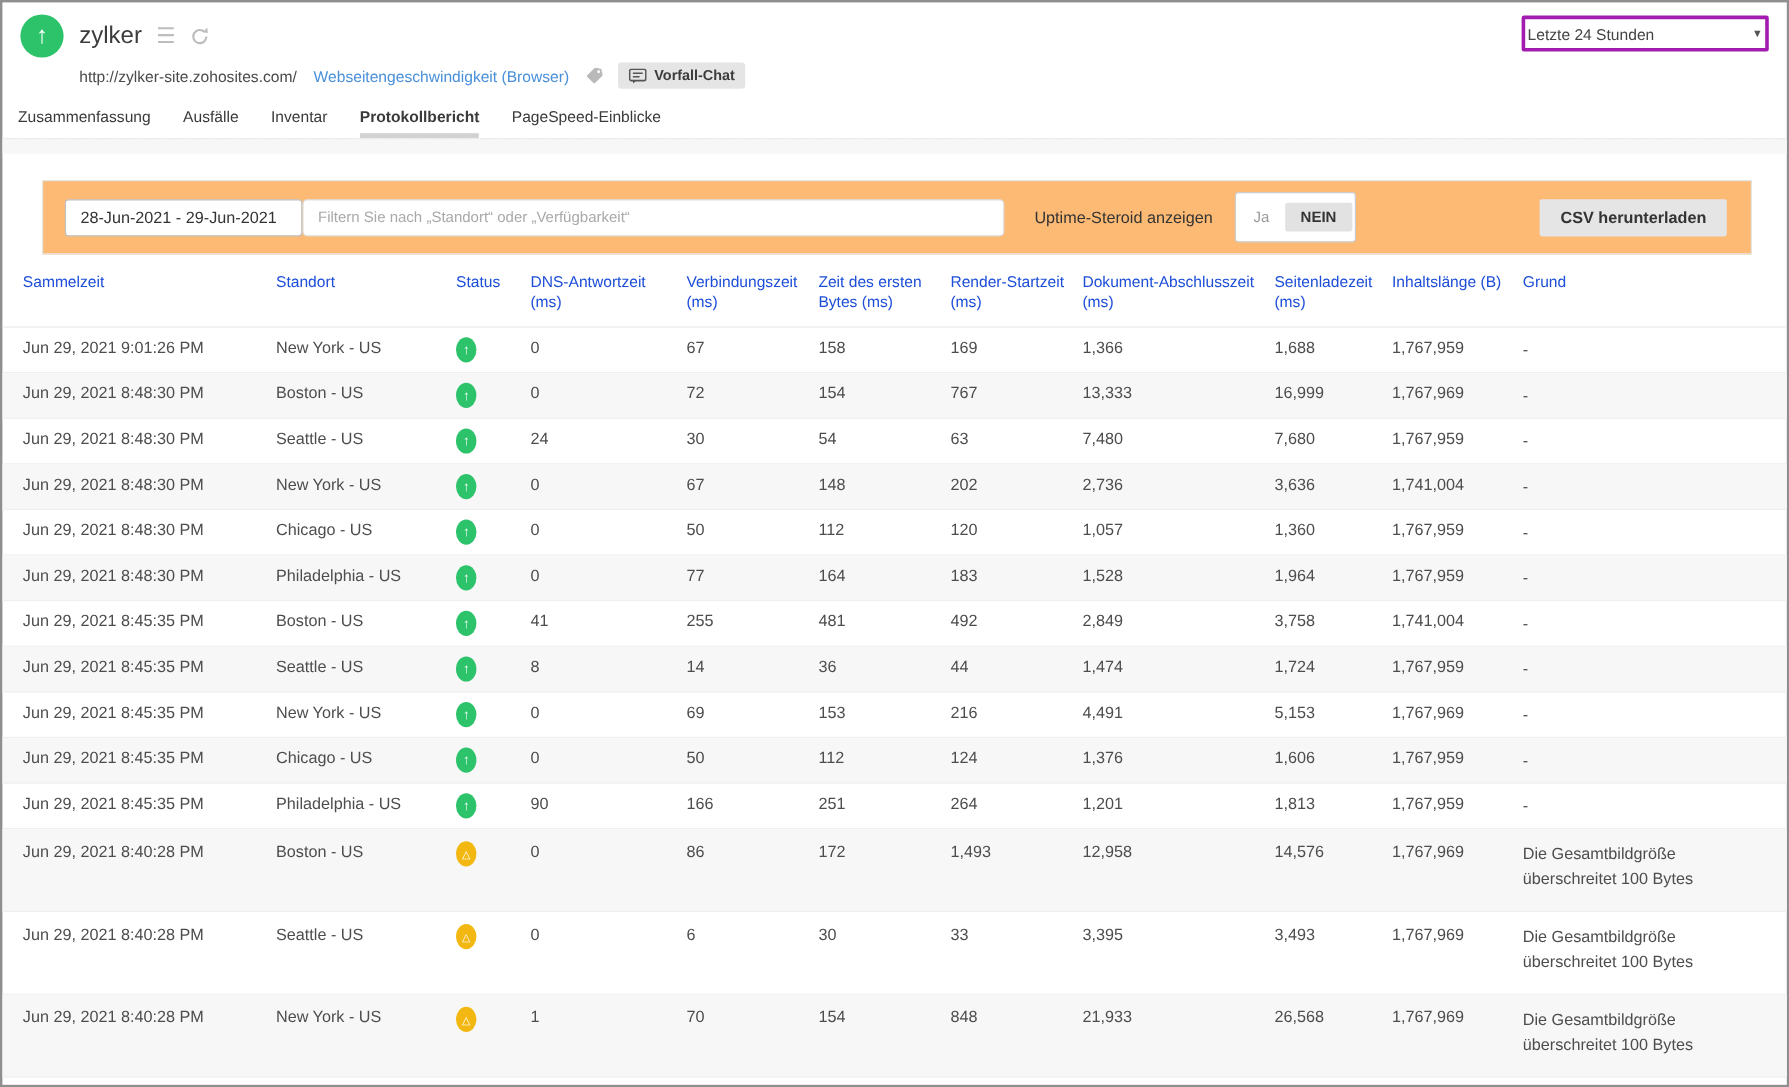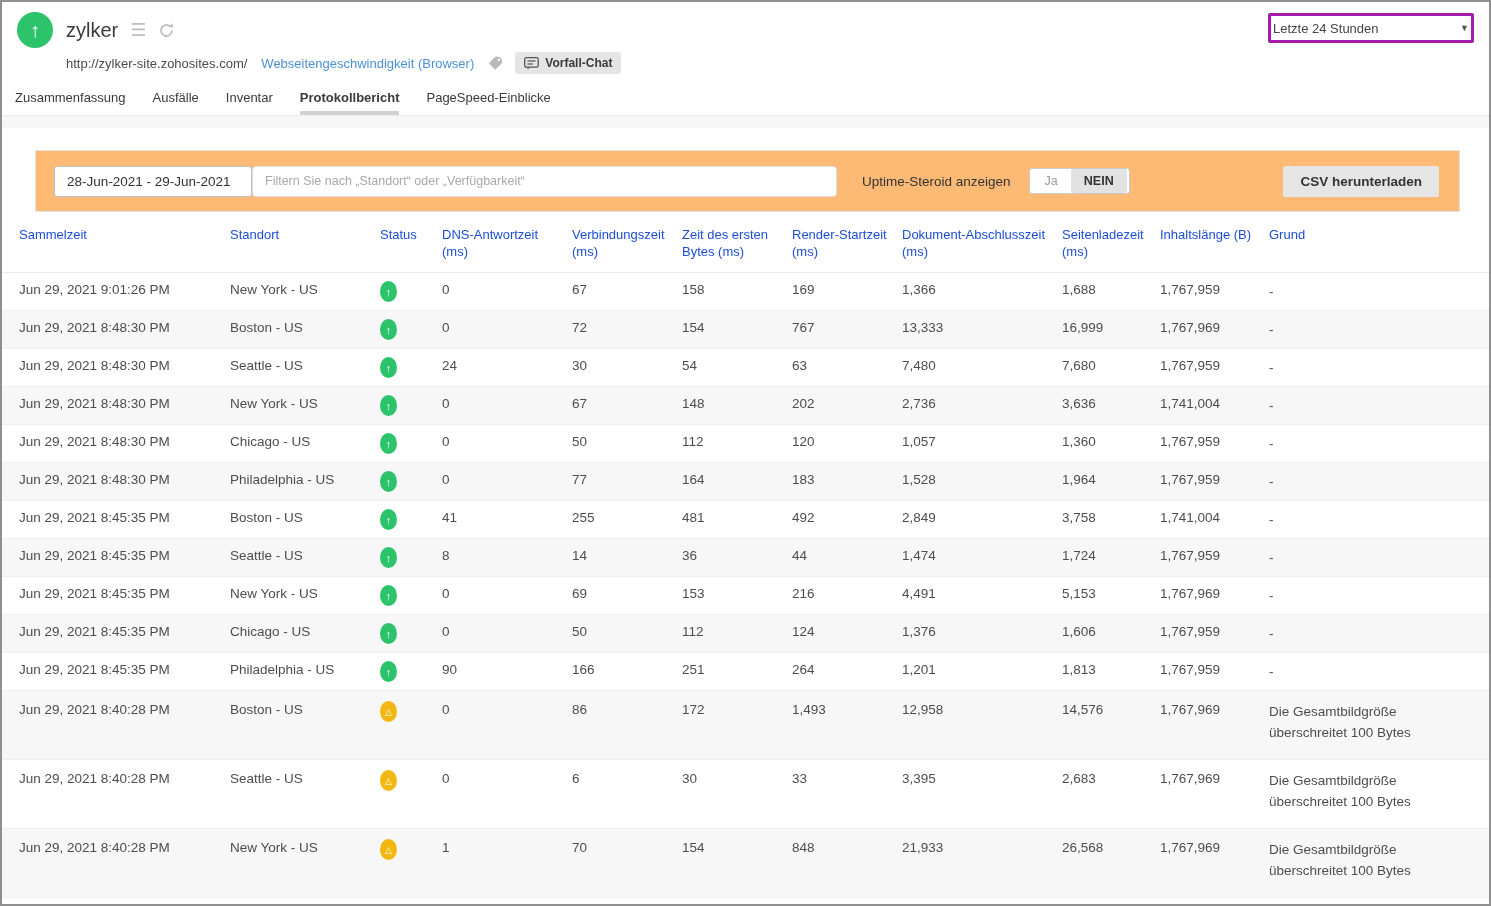--- a/index.html
+++ b/index.html
@@ -32,21 +32,21 @@
 
   
   .toolbar { margin:22px 29px 0 33px; background:#fdba74; border:1px solid #e4e4e4; height:62px;
              display:flex; align-items:center; padding:0 18px; }
   .date-box { width:198px; height:31px; background:#fff; border:1px solid #c0c0c0; border-radius:3px;
               display:flex; align-items:center; padding:0 12px; font-size:13.5px; color:#333; cursor:pointer; }
   .filter-input { width:585px; height:31px; border:1px solid #ddd; border-radius:4px; background:#fff;
                   padding:0 12px; font-size:12.5px; color:#333; font-family:"Liberation Sans",sans-serif; }
   .filter-input::placeholder { color:#a9a9a9; }
   .steroid-label { margin-left:25px; font-size:13.5px; color:#333; font-weight:500; white-space:nowrap; }
-  .toggle { margin-left:18px; height:26px; background:#fff; border:1px solid #ccc; border-radius:3px;
+  .toggle { margin-left:18px; height:42px; background:#fff; border:1px solid #ccc; border-radius:3px;
             display:inline-flex; align-items:center; padding:2px; }
   .toggle .opt { padding:0 13px; font-size:12.5px; color:#9a9a9a; cursor:pointer; line-height:24px; }
   .toggle .opt.sel { background:#e2e2e2; color:#333; font-weight:bold; border-radius:2px; }
   .csv-btn { margin-left:auto; margin-right:2px; height:31px; background:#e5e5e5; border:none; border-radius:2px;
              padding:0 17px; font-size:13.5px; font-weight:bold; color:#333; cursor:pointer; font-family:"Liberation Sans",sans-serif; }
 
   
   .grid { display:grid; grid-template-columns:211px 150px 62px 130px 110px 110px 110px 160px 98px 109px auto; }
   .thead { padding:14px 15px 0 17px; }
   .th { font-size:13px; color:#1d4ed8; padding-right:10px; padding-bottom:12px; line-height:17px; }
@@ -299,21 +299,21 @@
   </div>
       <div class="row grid tall">
     <div class="cell">Jun 29, 2021 8:40:28 PM</div>
     <div class="cell">Seattle - US</div>
     <div class="cell"><span class="badge warning">△</span></div>
     <div class="cell">0</div>
     <div class="cell">6</div>
     <div class="cell">30</div>
     <div class="cell">33</div>
     <div class="cell">3,395</div>
-    <div class="cell">2,683</div>
+    <div class="cell">3,493</div>
     <div class="cell">1,767,969</div>
     <div class="cell grund">Die Gesamtbildgröße überschreitet 100 Bytes</div>
   </div>
       <div class="row grid tall">
     <div class="cell">Jun 29, 2021 8:40:28 PM</div>
     <div class="cell">New York - US</div>
     <div class="cell"><span class="badge warning">△</span></div>
     <div class="cell">1</div>
     <div class="cell">70</div>
     <div class="cell">154</div>

